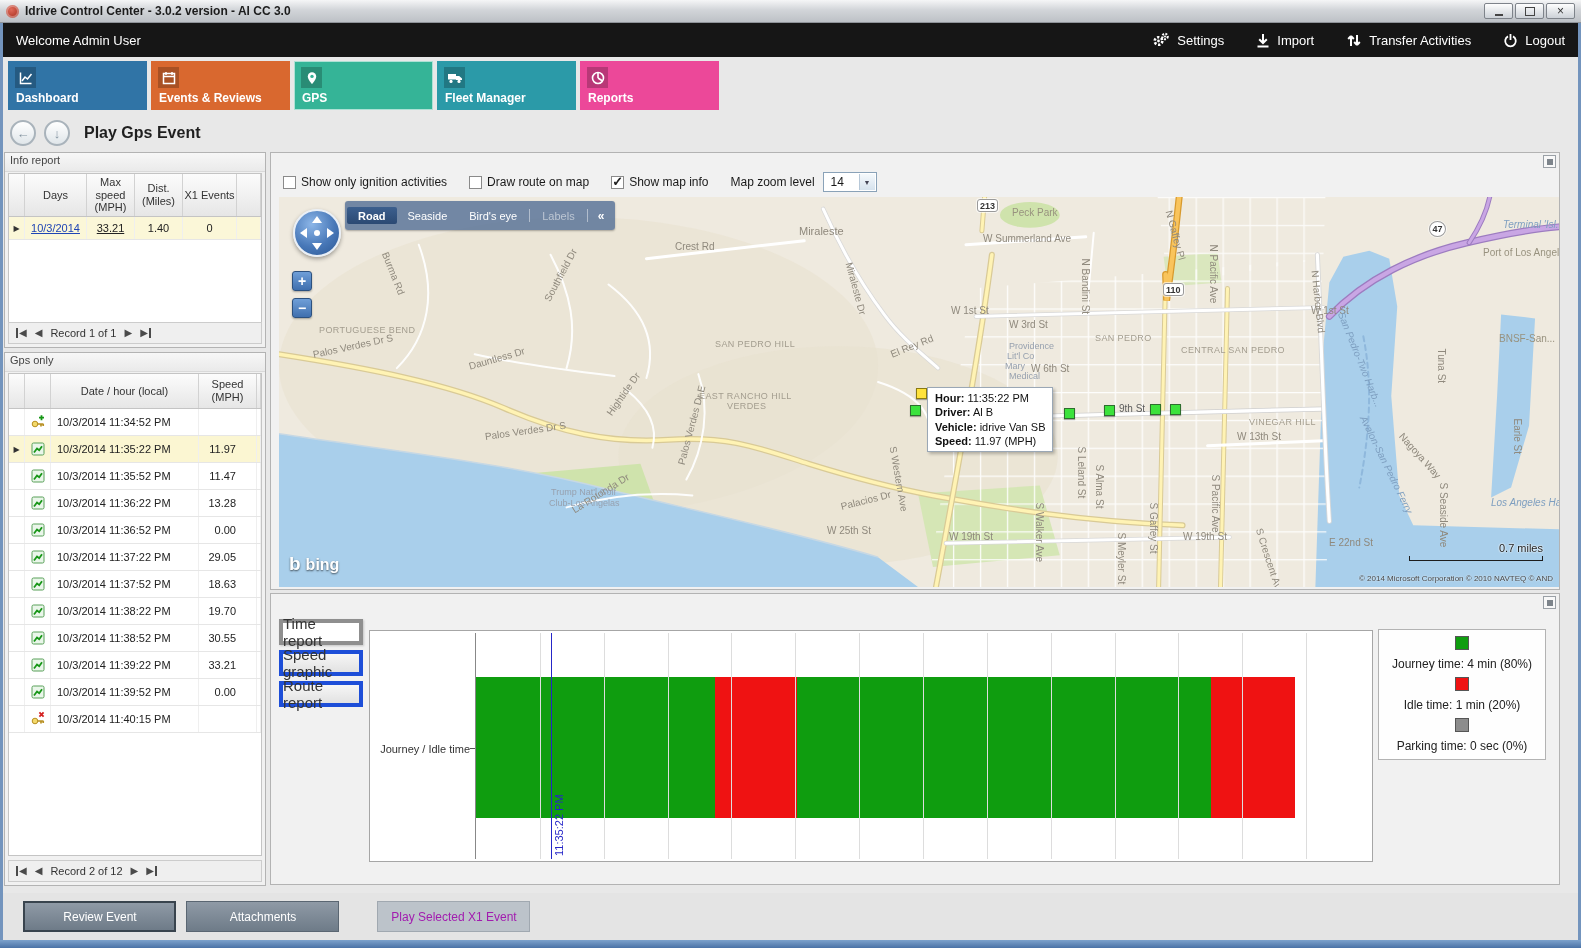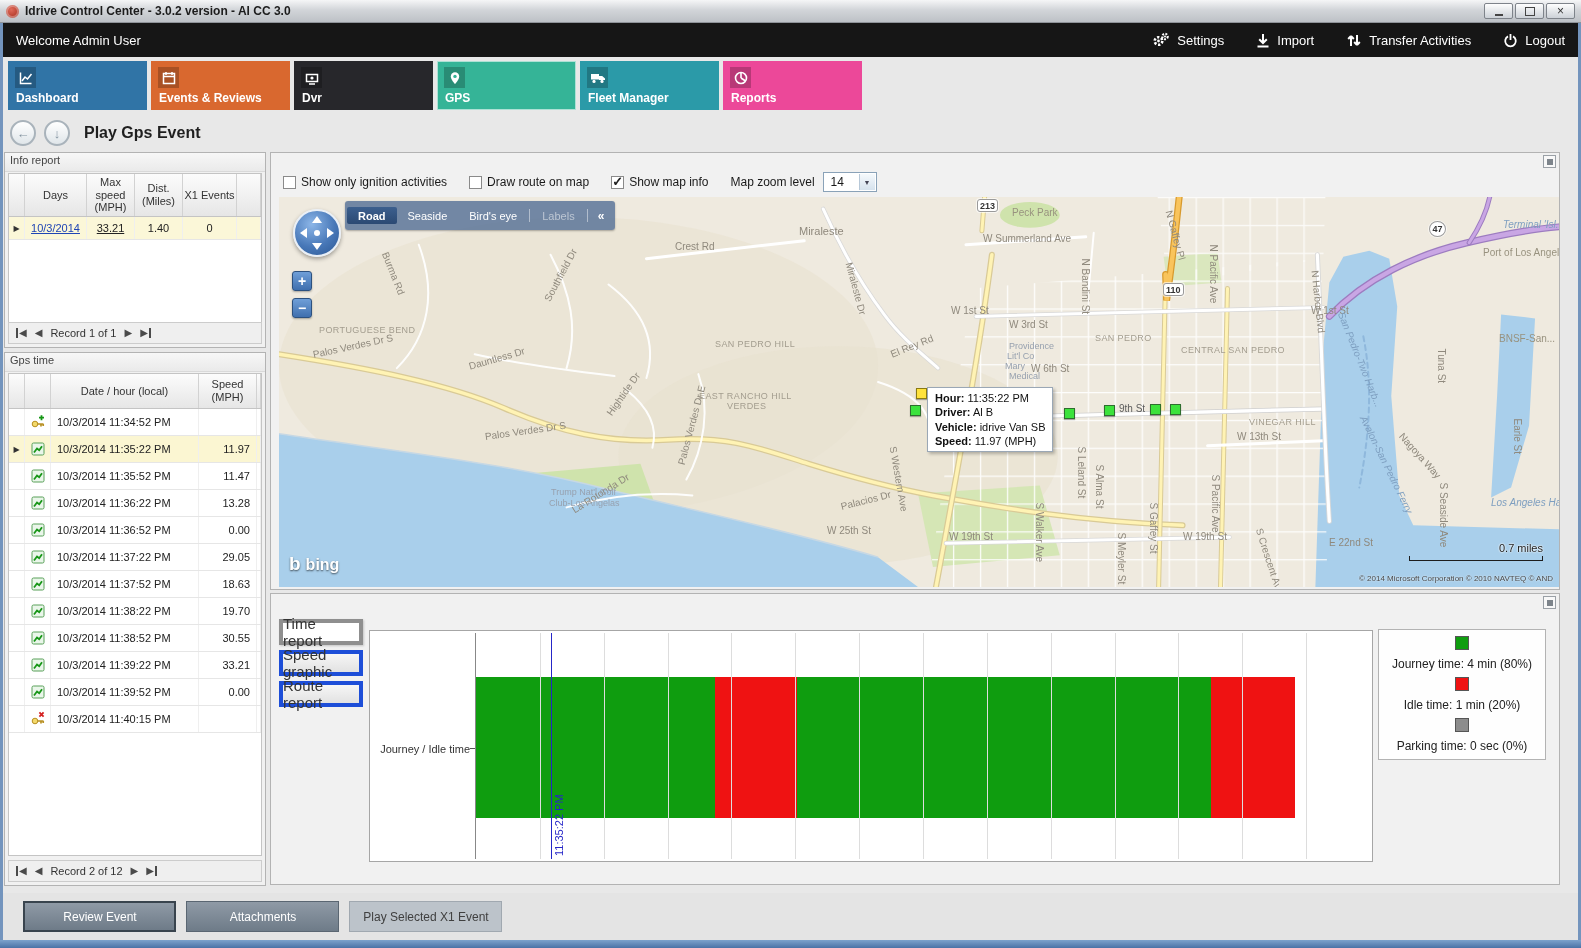--- a/index.html
+++ b/index.html
@@ -68,21 +68,21 @@
   .grow{display:grid;border-bottom:1px solid #e6e6e6;background:#fff;}
   .grow.sel{background:#fbf6d2;}
   .info-grid .grow{height:22px;background:#fbf7d8;}
   .gps-grid .grow{height:26px;}
   .gc{font-size:11px;display:flex;align-items:center;justify-content:center;
     border-right:1px solid #efefef;color:#222;overflow:hidden;}
   .gc.gutter{font-size:8px;color:#333;}
   .gc.link{color:#1f45b5;text-decoration:underline;}
   .gc.uline{text-decoration:underline;}
   .gc.left{justify-content:flex-start;padding-left:6px;}
-  .gc.right{justify-content:flex-end;padding-right:6px;}
+  .gc.right{justify-content:flex-end;padding-right:20px;}
   .pager{position:absolute;left:3px;right:3px;bottom:3px;height:22px;background:#efefef;
     border:1px solid #cccccc;display:flex;align-items:center;gap:8px;padding:0 7px;
     font-size:11px;color:#333;box-sizing:border-box;}
   .pgbtn{color:#4a4a4a;font-size:10px;line-height:1;}
   .pgbtn.stopL{border-left:2px solid #4a4a4a;padding-left:1px;}
   .pgbtn.stopR{border-right:2px solid #4a4a4a;padding-right:1px;}
   
   .map-toolbar{position:absolute;left:12px;top:19px;height:20px;display:flex;align-items:center;
     font-size:12px;color:#1a1a1a;z-index:5;}
   .opt{display:flex;align-items:center;gap:5px;margin-right:22px;}
@@ -163,21 +163,21 @@
     padding:6px 7px;display:flex;flex-direction:column;gap:6px;box-sizing:border-box;}
   .litem{display:flex;align-items:center;gap:7px;font-size:12px;color:#222;flex-direction:column;}
   .lswatch{width:14px;height:14px;border:1px solid #555;flex:0 0 auto;box-sizing:border-box;}
   
   .bottombar{position:absolute;left:0;right:0;top:893px;height:47px;background:#e4e4e4;
     display:flex;align-items:center;gap:10px;padding-left:23px;box-sizing:border-box;}
   .bbtn{width:153px;height:31px;font-size:12px;color:#fff;display:flex;align-items:center;
     justify-content:center;border:1px solid #5a6672;background:linear-gradient(#8f9aa6,#6e7b88);
     box-sizing:border-box;font-family:inherit;padding-left:7px;}
   .bbtn.focused{border:2px solid #39444e;}
-  .bbtn.disabled{background:#bcc3ca;color:#404040;border-color:#a0a8b0;}
+  .bbtn.disabled{background:#bcc3ca;color:#a21caf;border-color:#a0a8b0;margin-left:28px;}
 </style>
 </head>
 <body>
 
 <div id="app">
 
   <div class="titlebar">
     <span class="app-icon"></span>
     <span class="title">Idrive Control Center - 3.0.2 version - Al CC 3.0</span>
     <span class="winbtns">
@@ -248,30 +248,20 @@
       </div>
       <div class="tile" style="background: rgb(217, 104, 47);">
         <span class="ticon">
           <svg width="14" height="14" viewBox="0 0 14 14">
             <rect x="1.5" y="2.5" width="11" height="10" fill="none" stroke="#fff" stroke-width="1.5"></rect>
             <path d="M1.5 5.5h11M4 1v3M10 1v3" stroke="#fff" stroke-width="1.5"></path>
           </svg>
         </span>
         <span class="tlabel">Events &amp; Reviews</span>
       </div>
-      <div class="tile" style="background: rgb(39, 39, 43);">
-        <span class="ticon">
-          <svg width="14" height="14" viewBox="0 0 14 14">
-            <rect x="1.5" y="3.5" width="11" height="7" fill="none" stroke="#fff" stroke-width="1.5"></rect>
-            <circle cx="7" cy="7" r="1.6" fill="#fff"></circle>
-            <path d="M4 13h6" stroke="#fff" stroke-width="1.5"></path>
-          </svg>
-        </span>
-        <span class="tlabel">Dvr</span>
-      </div>
       <div class="tile selected" style="background: rgb(53, 180, 151);">
         <span class="ticon">
           <svg width="14" height="14" viewBox="0 0 14 14">
             <path d="M7 13C7 13 2.8 8.6 2.8 5.4a4.2 4.2 0 1 1 8.4 0C11.2 8.6 7 13 7 13z" fill="#fff"></path>
             <circle cx="7" cy="5.4" r="1.7" fill="#35b497"></circle>
           </svg>
         </span>
         <span class="tlabel">GPS</span>
       </div>
       <div class="tile" style="background: rgb(43, 154, 168);">
@@ -330,21 +320,21 @@
     <div class="pager" id="info-pager">
         <span class="pgbtn stopL">◀</span>
         <span class="pgbtn">◀</span>
         <span class="ptext">Record 1 of 1</span>
         <span class="pgbtn">▶</span>
         <span class="pgbtn stopR">▶</span>
       </div>
   </div>
 
   <div class="panel gps-panel">
-    <div class="panel-cap">Gps time</div>
+    <div class="panel-cap">Gps only</div>
     <div class="grid gps-grid">
       <div class="ghead gps-cols" id="gps-head">
           <div class="hc"></div>
           <div class="hc"></div>
           <div class="hc">Date / hour (local)</div>
           <div class="hc">Speed
 (MPH)</div>
           <div class="hc"></div>
         </div>
       <div id="gps-rows">

